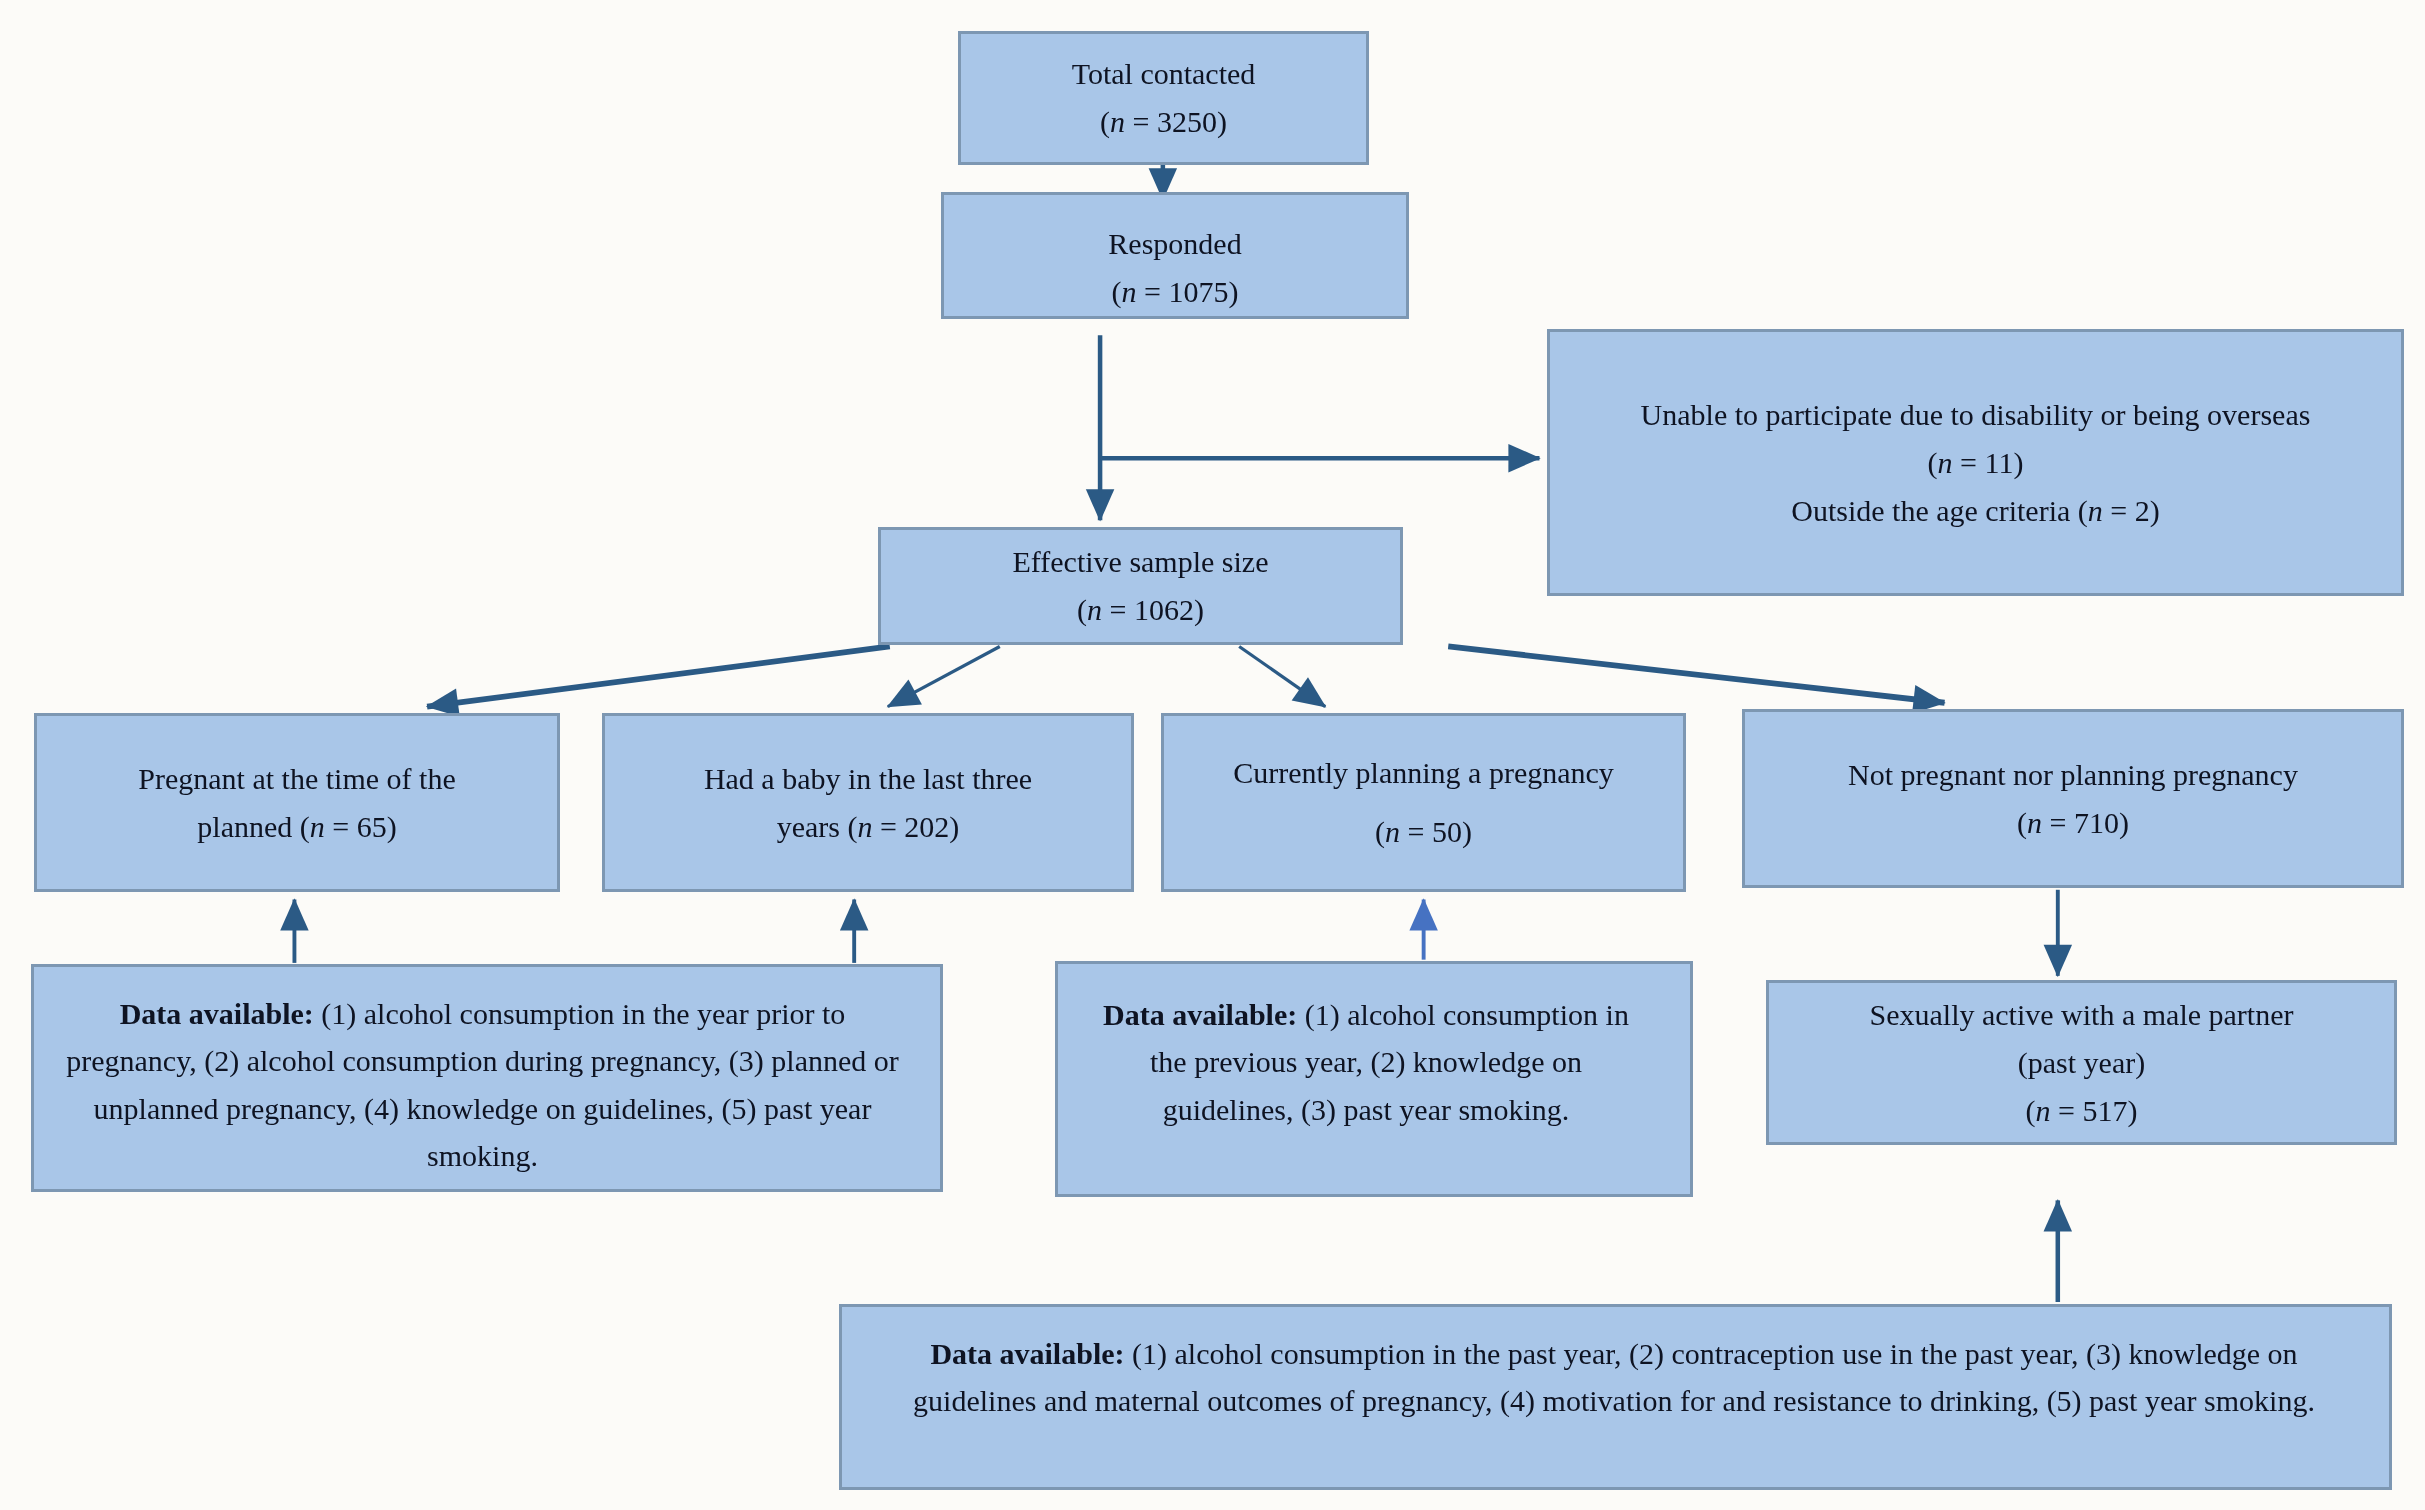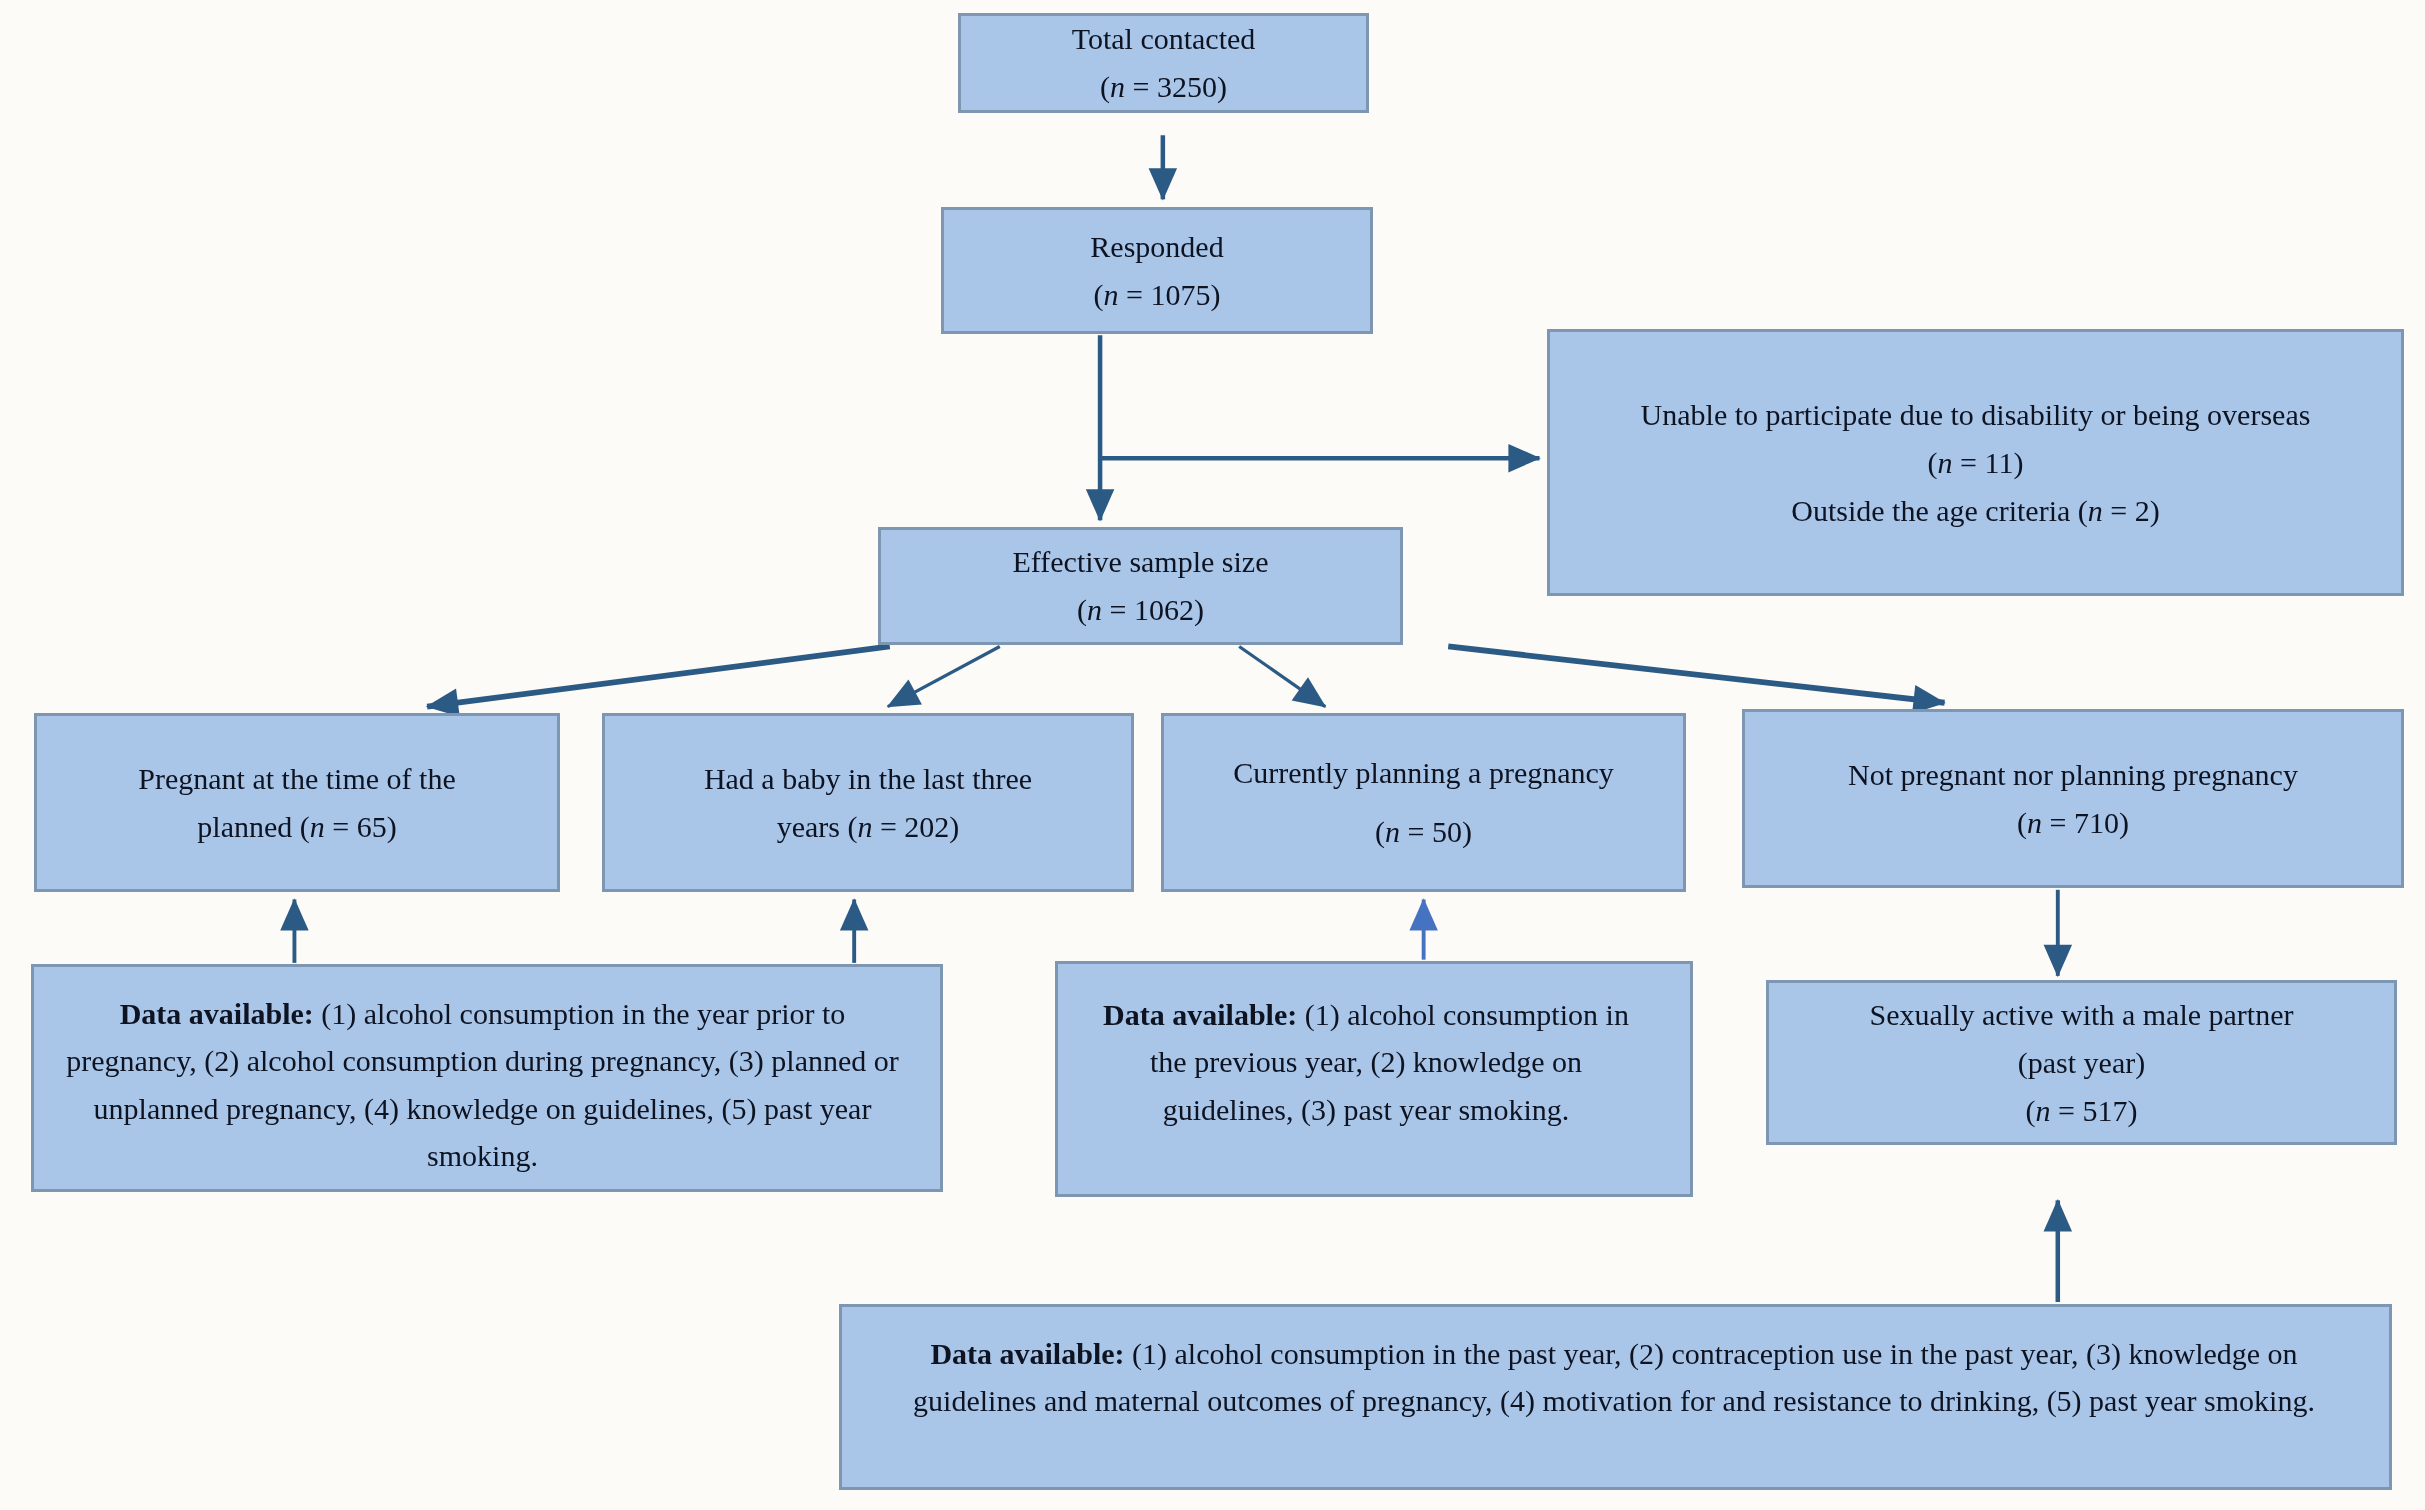--- a/index.html
+++ b/index.html
@@ -38,22 +38,22 @@
   }
   .box.para{
     text-align:center;
     line-height:1.58;
   }
   .box .line{display:block;}
   .it{font-style:italic;}
   .bd{font-weight:bold;}
 
   
-  #box-total       {left:958px;top:13px;  width:411px; height:100px;}
-  #box-responded   {left:941px;top:207px; width:432px; height:127px;}
+  #box-total       {left:958px;top:31px;  width:411px; height:134px;}
+  #box-responded   {left:941px;top:192px; width:468px; height:127px;justify-content:flex-end;}
   #box-unable      {left:1547px;top:329px; width:857px;height:267px;}
   #box-ess         {left:878px;top:527px; width:525px; height:118px;}
   #box-pregnant    {left:34px;  top:713px;width:526px; height:179px;}
   #box-baby        {left:602px; top:713px;width:532px; height:179px;text-align:center;}
   #box-planning    {left:1161px;top:713px;width:525px; height:179px;gap:11px;}
   #box-notpregnant {left:1742px;top:709px;width:662px;height:179px;}
   #box-data-left   {left:31px;  top:964px;width:912px;height:228px;padding:23px 36px 0 27px;}
   #box-data-mid    {left:1055px;top:961px;width:638px; height:236px;padding:27px 45px 0 29px;}
   #box-sexually    {left:1766px;top:980px;width:631px; height:165px;}
   #box-data-bottom {left:839px;top:1304px;width:1553px;height:186px;padding:23px 39px 0 36px;}

